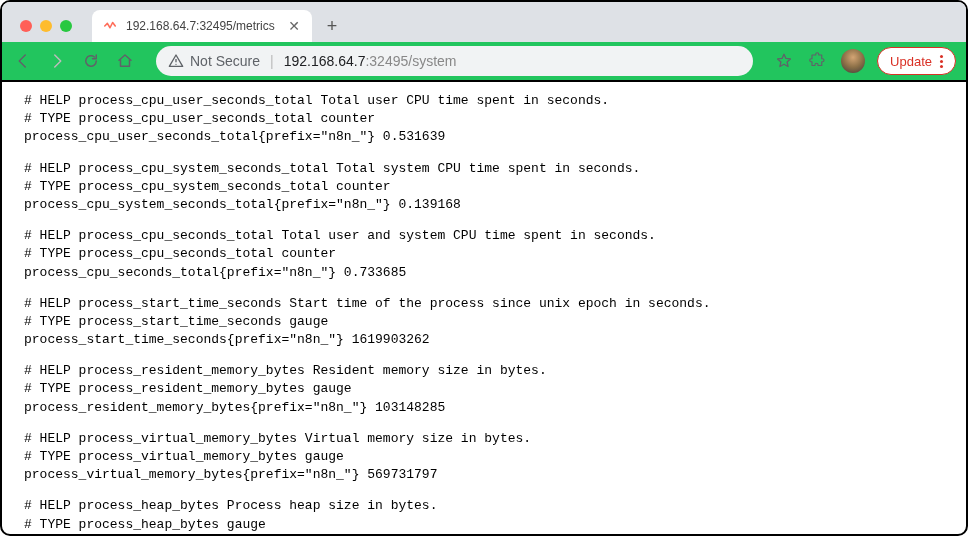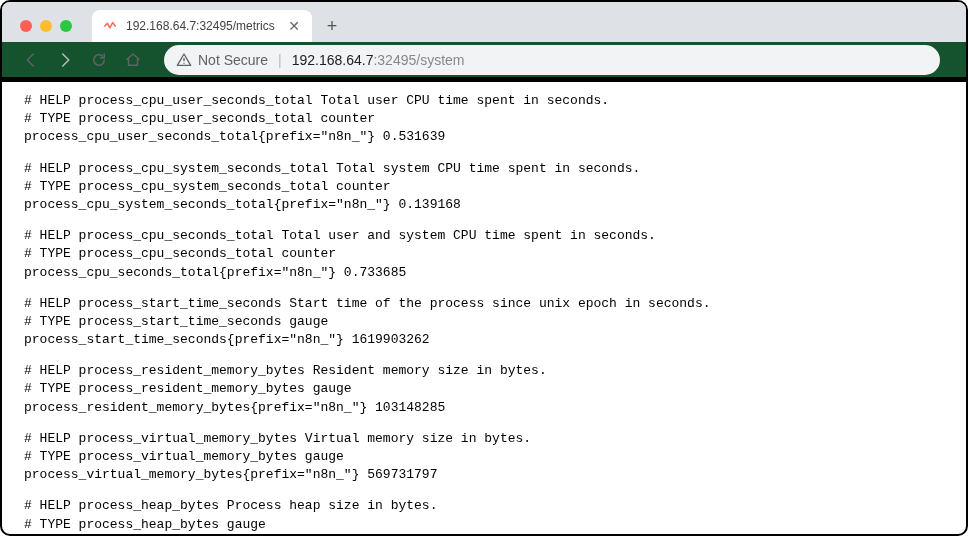--- a/index.html
+++ b/index.html
@@ -51,25 +51,25 @@
     .tab-title { flex: 1; white-space: nowrap; overflow: hidden; }
     .tab-close { color: #666; font-size: 14px; cursor: pointer; width:16px; text-align:center; }
     .new-tab {
       width: 28px; height: 28px;
       display: flex; align-items: center; justify-content: center;
       color: #555; font-size: 18px; cursor: pointer;
       margin-left: 6px; margin-bottom: 2px;
     }
     .toolbar {
       height: 40px;
-      background: #14532d;
-      border-bottom: 5px solid #000000;
-      display: flex;
-      align-items: center;
-      padding: 0 18px;
+      background: #22c55e;
+      border-bottom: 2px solid #000000;
+      display: flex;
+      align-items: center;
+      padding: 0 10px;
       gap: 12px;
     }
     .nav-btn {
       width: 22px; height: 22px;
       display: flex; align-items: center; justify-content: center;
       color: #5f6368; cursor: pointer;
     }
     .nav-btn.disabled { color: #bbb; cursor: default; }
     .addr-bar {
       flex: 1;
@@ -178,20 +178,41 @@
           <path d="M12 3 L22 20 H2 Z" stroke="#5f6368" stroke-width="2" fill="none" stroke-linejoin="round"></path>
           <line x1="12" y1="9" x2="12" y2="14" stroke="#5f6368" stroke-width="2"></line>
           <circle cx="12" cy="17" r="1" fill="#5f6368"></circle>
         </svg>
       <span>Not Secure</span>
     </span>
     <span class="addr-sep">|</span>
     <span class="addr-text">
       <span>192.168.64.7</span><span class="dim">:32495/system</span>
     </span>
+  </div>
+  <div class="toolbar-right">
+    <div class="nav-btn star-icon">
+      <svg class="svg-icon" viewBox="0 0 24 24">
+          <path d="M12 3l2.6 5.6 6 .6-4.5 4.1 1.3 6-5.4-3-5.4 3 1.3-6L3.4 9.2l6-.6z" stroke="#5f6368" stroke-width="1.8" fill="none" stroke-linejoin="round"></path>
+        </svg>
+    </div>
+    <div class="nav-btn ext-icon">
+      <svg class="svg-icon" viewBox="0 0 24 24">
+          <path d="M9 3a2 2 0 0 1 4 0v1h4v5h1a2 2 0 0 1 0 4h-1v5h-5v-1a2 2 0 0 0-4 0v1H4v-5H3a2 2 0 0 1 0-4h1V4h5z" stroke="#5f6368" stroke-width="1.6" fill="none" stroke-linejoin="round"></path>
+        </svg>
+    </div>
+    <div class="avatar"></div>
+    <div class="update-btn">
+      <span>Update</span>
+      <span class="update-dots">
+          <span></span>
+          <span></span>
+          <span></span>
+        </span>
+    </div>
   </div>
 </div>
 
 <div class="content" id="metrics-content"><div class="metric-block"># HELP process_cpu_user_seconds_total Total user CPU time spent in seconds.
 # TYPE process_cpu_user_seconds_total counter
 process_cpu_user_seconds_total{prefix="n8n_"} 0.531639</div><div class="metric-block"># HELP process_cpu_system_seconds_total Total system CPU time spent in seconds.
 # TYPE process_cpu_system_seconds_total counter
 process_cpu_system_seconds_total{prefix="n8n_"} 0.139168</div><div class="metric-block"># HELP process_cpu_seconds_total Total user and system CPU time spent in seconds.
 # TYPE process_cpu_seconds_total counter
 process_cpu_seconds_total{prefix="n8n_"} 0.733685</div><div class="metric-block"># HELP process_start_time_seconds Start time of the process since unix epoch in seconds.

